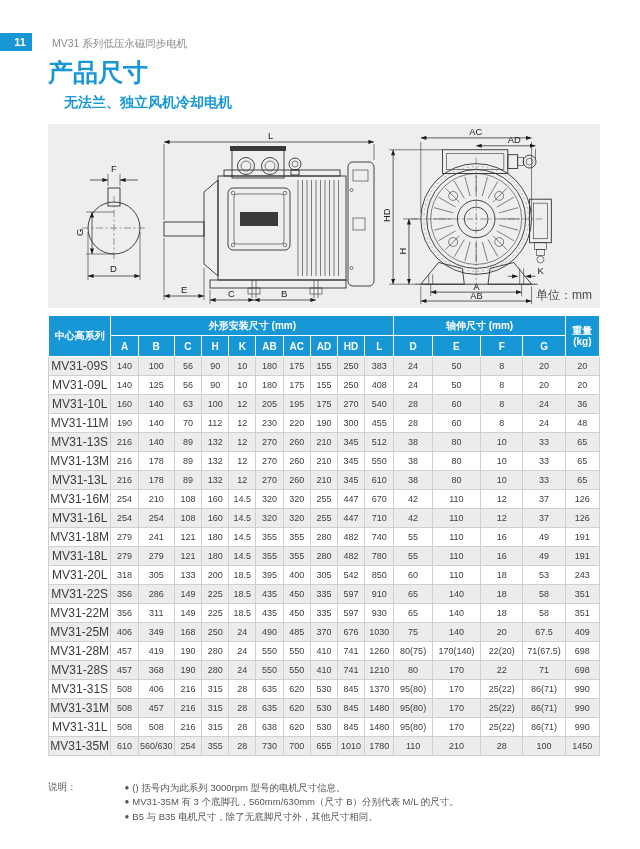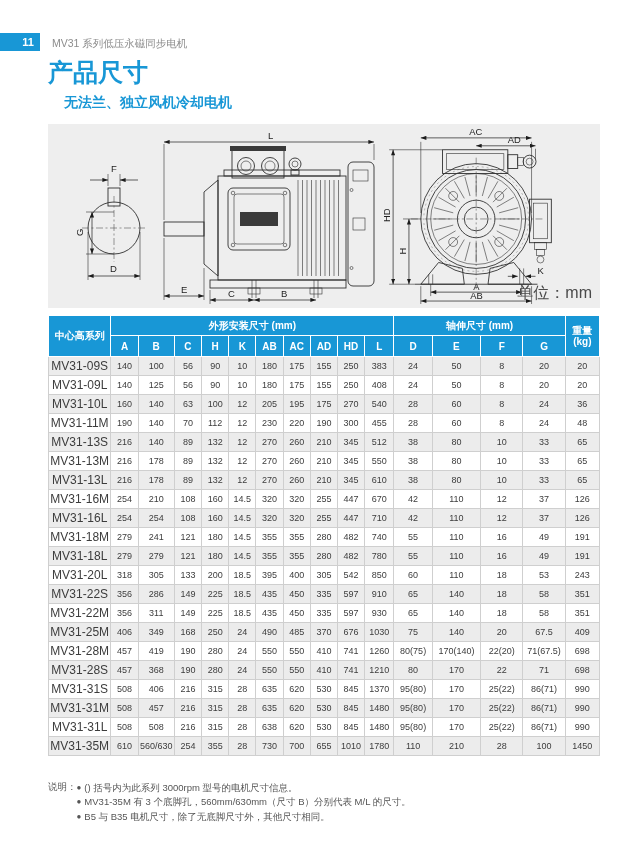--- a/index.html
+++ b/index.html
@@ -1,34 +1,34 @@
 <!DOCTYPE html>
 <html><head>
 <meta charset="utf-8">
 <style>
   * { margin:0; padding:0; box-sizing:border-box; }
   html,body { background:#fff; }
   body { font-family:"Liberation Sans","DejaVu Sans",sans-serif; }
   .page { position:relative; width:640px; height:849px; background:#ffffff; overflow:hidden; }
 
   
-  .page-num-badge { position:absolute; left:0; top:33px; width:40px; height:18px;
+  .page-num-badge { position:absolute; left:0; top:33px; width:32px; height:18px;
     background:#1897d6; color:#fff; font-size:11px; font-weight:bold;
     line-height:18px; text-align:right; padding-right:6px; }
   .header-title { position:absolute; left:52px; top:37px; font-size:10.5px; color:#8c8c8c; }
 
   .page-title { position:absolute; left:48px; top:56px; font-size:25px; font-weight:bold; color:#1897d6; }
   .page-subtitle { position:absolute; left:64px; top:94px; font-size:14px; font-weight:bold; color:#1897d6; }
 
   
   .diagram-panel { position:absolute; left:48px; top:124px; width:552px; height:184px; background:#eeeeee; }
   .diagram-panel svg { position:absolute; top:4px; }
   .svg-side { left:4px; }
   .svg-end  { left:336px; }
-  .unit-note { position:absolute; right:8px; bottom:4px; font-size:16px; color:#4a4a4a; }
+  .unit-note { position:absolute; right:8px; bottom:4px; font-size:12px; color:#4a4a4a; }
 
   svg text { font-family:"Liberation Sans","DejaVu Sans",sans-serif; font-size:9.5px; fill:#222; }
   .ln  { stroke:#2f2f2f; stroke-width:0.9; fill:none; }
   .lnt { stroke:#2f2f2f; stroke-width:0.6; fill:none; }
   .dim { stroke:#1c1c1c; stroke-width:0.7; fill:none; }
   .cl  { stroke:#555; stroke-width:0.6; fill:none; stroke-dasharray:7 2.5 2 2.5; }
   .dark { fill:#3a3a3a; stroke:none; }
 
   
   .dim-table { position:absolute; left:48px; top:315px; width:552px;
@@ -39,21 +39,21 @@
   .dim-table thead tr.letter-row th { height:21px; }
   .dim-table th.wt { font-size:10px; line-height:1.15; }
   .dim-table tbody td { border:1px solid #cfcfcf; text-align:center; height:19px; padding:0; }
   .dim-table tbody tr:nth-child(odd) { background:#ececec; }
   .dim-table tbody tr:nth-child(even){ background:#ffffff; }
   .dim-table tbody td.model { font-size:12px; }
 
   
   .notes { position:absolute; left:48px; top:781px; font-size:9.5px; color:#555; display:flex;justify-content:flex-end; }
   .notes .notes-label { white-space:nowrap; }
-  .notes .note-line { line-height:1.5; }
+  .notes .note-line { line-height:1.5;margin-left:48px; }
   .notes .bullet { font-size:8px; margin-right:3px; position:relative; top:-1px; }
 </style>
 </head>
 <body>
 
 <div class="page">
 
   <div class="page-num-badge">11</div>
   <div class="header-title">MV31 系列低压永磁同步电机</div>
 

